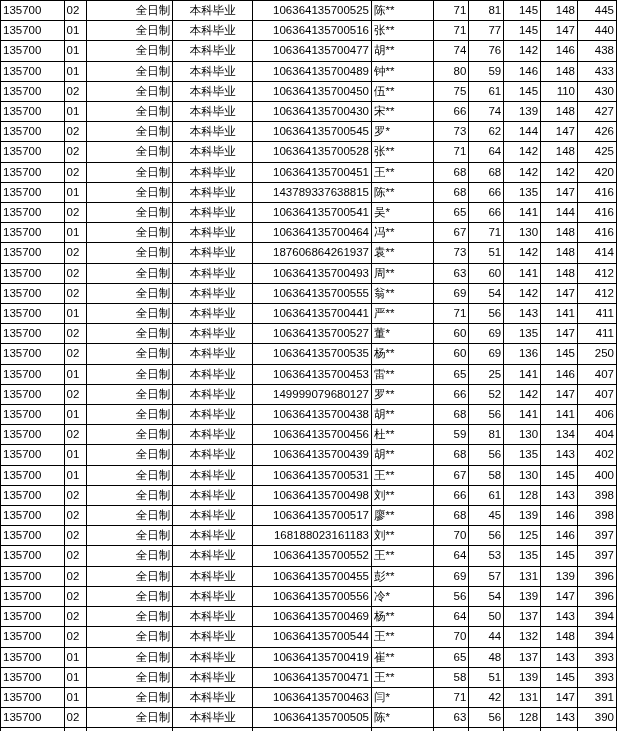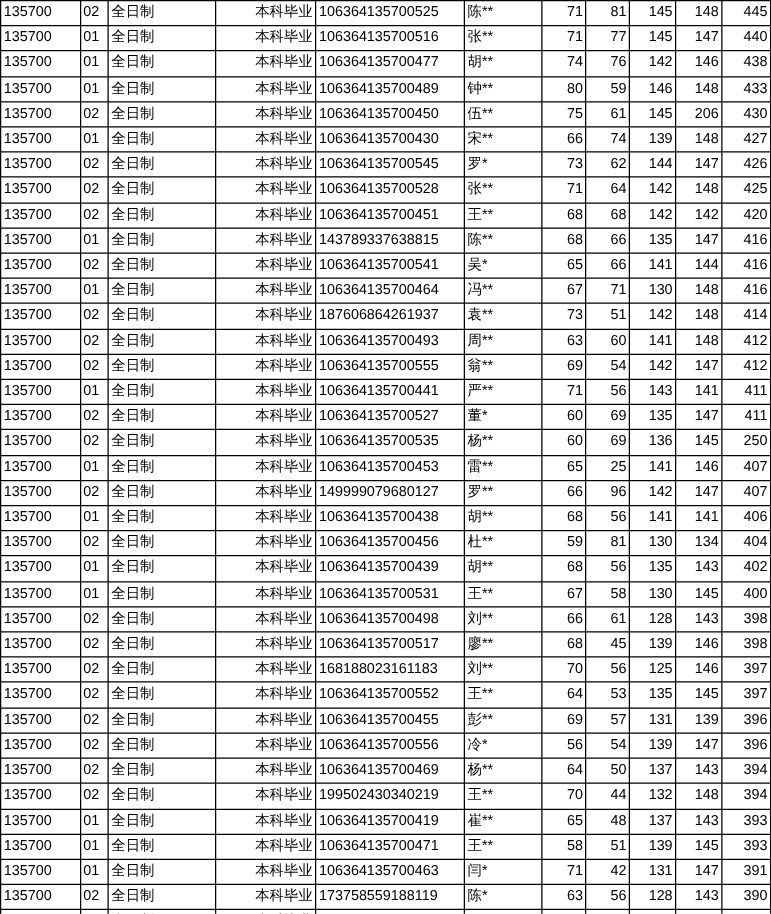--- a/index.html
+++ b/index.html
@@ -37,23 +37,23 @@
   col.c-name    { width: 60px; }
   col.c-s1      { width: 35px; }
   col.c-s2      { width: 34px; }
   col.c-s3      { width: 36px; }
   col.c-s4      { width: 36px; }
   col.c-total   { width: 38px; }
 
   td.left   { text-align: left; }
   td.right  { text-align: right; padding-right: 6px; }
   td.name   { text-align: left; padding-left: 3px; }
-  td.mode   { text-align: left; padding-left: 20px; }
-  td.degree { text-align: right; padding-left: 22px; }
-  td.id     { text-align: left; padding-left: 3px; }
+  td.mode   { text-align: right; padding-left: 20px; }
+  td.degree { text-align: center; padding-left: 22px; }
+  td.id     { text-align: right; padding-left: 3px; }
 </style>
 </head>
 <body>
 
 <table class="score-table">
   <colgroup>
     <col class="c-major">
       <col class="c-code">
       <col class="c-mode">
       <col class="c-degree">
@@ -121,21 +121,21 @@
       <tr>
         <td class="left">135700</td>
         <td class="left">02</td>
         <td class="mode">全日制</td>
         <td class="degree">本科毕业</td>
         <td class="id">106364135700450</td>
         <td class="name">伍**</td>
         <td class="right">75</td>
         <td class="right">61</td>
         <td class="right">145</td>
-        <td class="right">206</td>
+        <td class="right">110</td>
         <td class="right">430</td>
       </tr>
       <tr>
         <td class="left">135700</td>
         <td class="left">01</td>
         <td class="mode">全日制</td>
         <td class="degree">本科毕业</td>
         <td class="id">106364135700430</td>
         <td class="name">宋**</td>
         <td class="right">66</td>
@@ -314,21 +314,21 @@
         <td class="right">407</td>
       </tr>
       <tr>
         <td class="left">135700</td>
         <td class="left">02</td>
         <td class="mode">全日制</td>
         <td class="degree">本科毕业</td>
         <td class="id">149999079680127</td>
         <td class="name">罗**</td>
         <td class="right">66</td>
-        <td class="right">96</td>
+        <td class="right">52</td>
         <td class="right">142</td>
         <td class="right">147</td>
         <td class="right">407</td>
       </tr>
       <tr>
         <td class="left">135700</td>
         <td class="left">01</td>
         <td class="mode">全日制</td>
         <td class="degree">本科毕业</td>
         <td class="id">106364135700438</td>
@@ -467,21 +467,21 @@
         <td class="right">50</td>
         <td class="right">137</td>
         <td class="right">143</td>
         <td class="right">394</td>
       </tr>
       <tr>
         <td class="left">135700</td>
         <td class="left">02</td>
         <td class="mode">全日制</td>
         <td class="degree">本科毕业</td>
-        <td class="id">199502430340219</td>
+        <td class="id">106364135700544</td>
         <td class="name">王**</td>
         <td class="right">70</td>
         <td class="right">44</td>
         <td class="right">132</td>
         <td class="right">148</td>
         <td class="right">394</td>
       </tr>
       <tr>
         <td class="left">135700</td>
         <td class="left">01</td>
@@ -519,21 +519,21 @@
         <td class="right">42</td>
         <td class="right">131</td>
         <td class="right">147</td>
         <td class="right">391</td>
       </tr>
       <tr>
         <td class="left">135700</td>
         <td class="left">02</td>
         <td class="mode">全日制</td>
         <td class="degree">本科毕业</td>
-        <td class="id">173758559188119</td>
+        <td class="id">106364135700505</td>
         <td class="name">陈*</td>
         <td class="right">63</td>
         <td class="right">56</td>
         <td class="right">128</td>
         <td class="right">143</td>
         <td class="right">390</td>
       </tr>
       <tr>
         <td class="left">135700</td>
         <td class="left">01</td>

